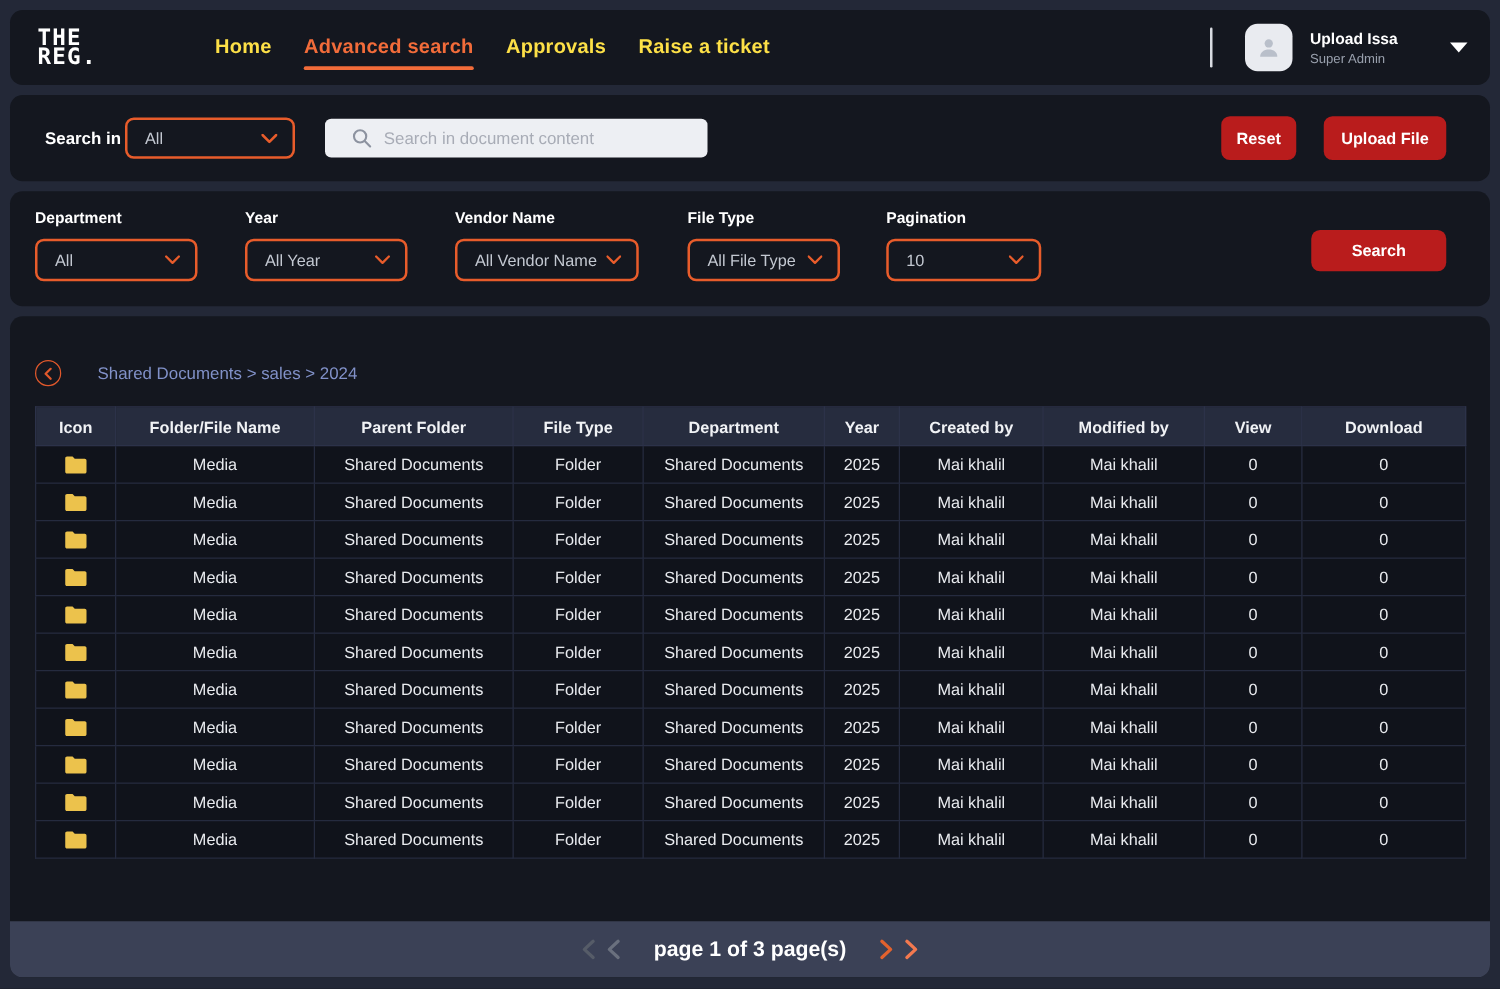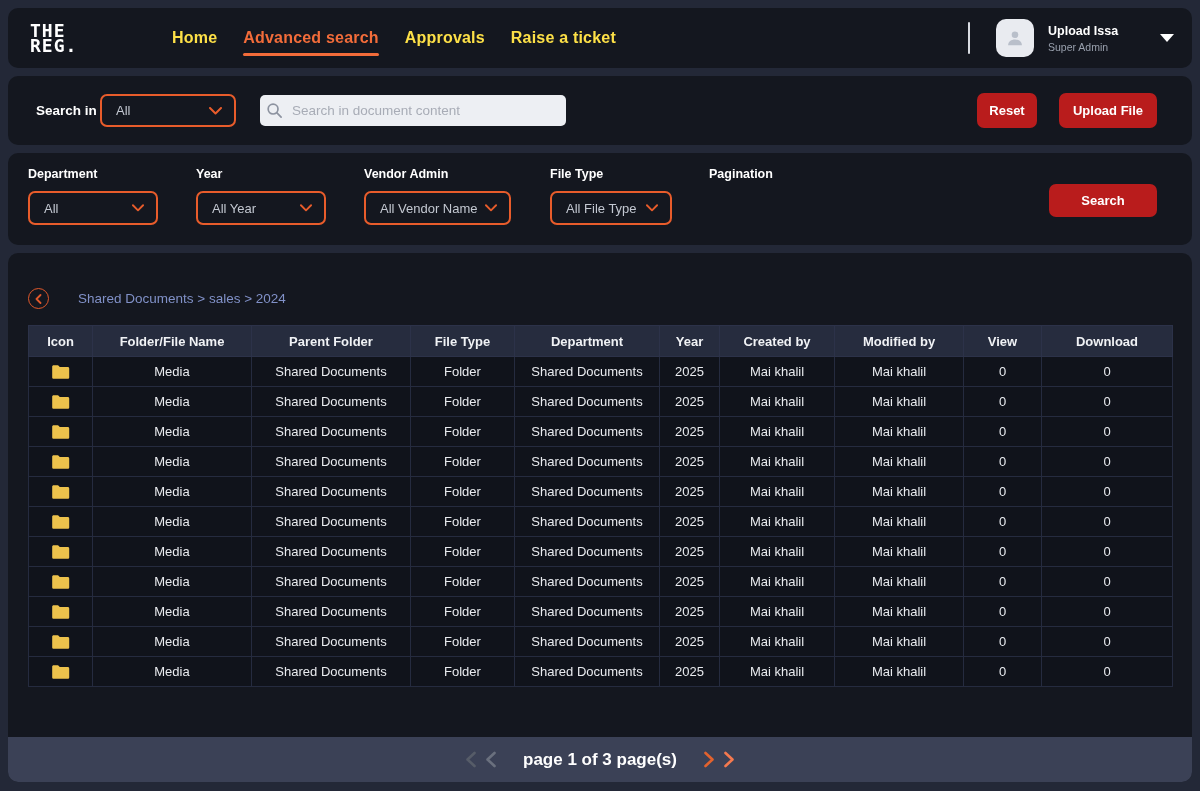--- a/index.html
+++ b/index.html
@@ -38,21 +38,21 @@
   .inline-label { position:absolute; left:28px; top:0; height:69px; display:flex; align-items:center; color:#fff; font-size:13.5px; font-weight:bold; }
   .select {
     border:2px solid #e85c2b; border-radius:7px;
     display:flex; align-items:center; justify-content:space-between;
     padding:0 12px 0 14px; color:#c3c8d1; font-size:13px; cursor:pointer;
     background:transparent;
   }
   .scope-select { position:absolute; left:92px; top:18px; width:136px; height:33px; }
   .search-input-wrap {
     position:absolute; left:252px; top:19px; width:306px; height:31px;
-    background:#edeff3; border-radius:5px; display:flex; align-items:center; padding:0 6px;
+    background:#edeff3; border-radius:5px; display:flex; align-items:center; padding:0 21px;
   }
   .search-input-wrap input {
     border:none; background:transparent; outline:none; flex:1;
     font-size:13.5px; color:#30343c; margin-left:9px; font-family:inherit;
   }
   .search-input-wrap input::placeholder { color:#a8acb6; }
   .actions { position:absolute; right:35px; top:17px; display:flex; gap:22px; }
   .btn {
     background:#b91c1c; color:#fff; font-weight:bold; font-size:13px;
     border:none; border-radius:7px; height:35px; cursor:pointer; font-family:inherit;
@@ -159,21 +159,21 @@
   </div>
   <div class="actions">
     <button class="btn btn-reset">Reset</button>
     <button class="btn btn-upload">Upload File</button>
   </div>
 </section>
 
 <section class="panel filter-panel">
   <div class="f-label fx0">Department</div>
   <div class="f-label fx1">Year</div>
-  <div class="f-label fx2">Vendor Admin</div>
+  <div class="f-label fx2">Vendor Name</div>
   <div class="f-label fx3">File Type</div>
   <div class="f-label fx4">Pagination</div>
 
   <div class="select f-select fx0">
     <span>All</span>
     <svg width="12" height="8" viewBox="0 0 13 8" fill="none" stroke="#e85c2b" stroke-width="2" stroke-linecap="round" stroke-linejoin="round">
         <polyline points="1,1 6.5,6.5 12,1"></polyline>
       </svg>
   </div>
   <div class="select f-select fx1">
@@ -183,20 +183,26 @@
       </svg>
   </div>
   <div class="select f-select fx2">
     <span>All Vendor Name</span>
     <svg width="12" height="8" viewBox="0 0 13 8" fill="none" stroke="#e85c2b" stroke-width="2" stroke-linecap="round" stroke-linejoin="round">
         <polyline points="1,1 6.5,6.5 12,1"></polyline>
       </svg>
   </div>
   <div class="select f-select fx3">
     <span>All File Type</span>
+    <svg width="12" height="8" viewBox="0 0 13 8" fill="none" stroke="#e85c2b" stroke-width="2" stroke-linecap="round" stroke-linejoin="round">
+        <polyline points="1,1 6.5,6.5 12,1"></polyline>
+      </svg>
+  </div>
+  <div class="select f-select fx4">
+    <span>10</span>
     <svg width="12" height="8" viewBox="0 0 13 8" fill="none" stroke="#e85c2b" stroke-width="2" stroke-linecap="round" stroke-linejoin="round">
         <polyline points="1,1 6.5,6.5 12,1"></polyline>
       </svg>
   </div>
 
   <button class="btn btn-search">Search</button>
 </section>
 
 <section class="panel main-panel">
   <div class="breadcrumb">

